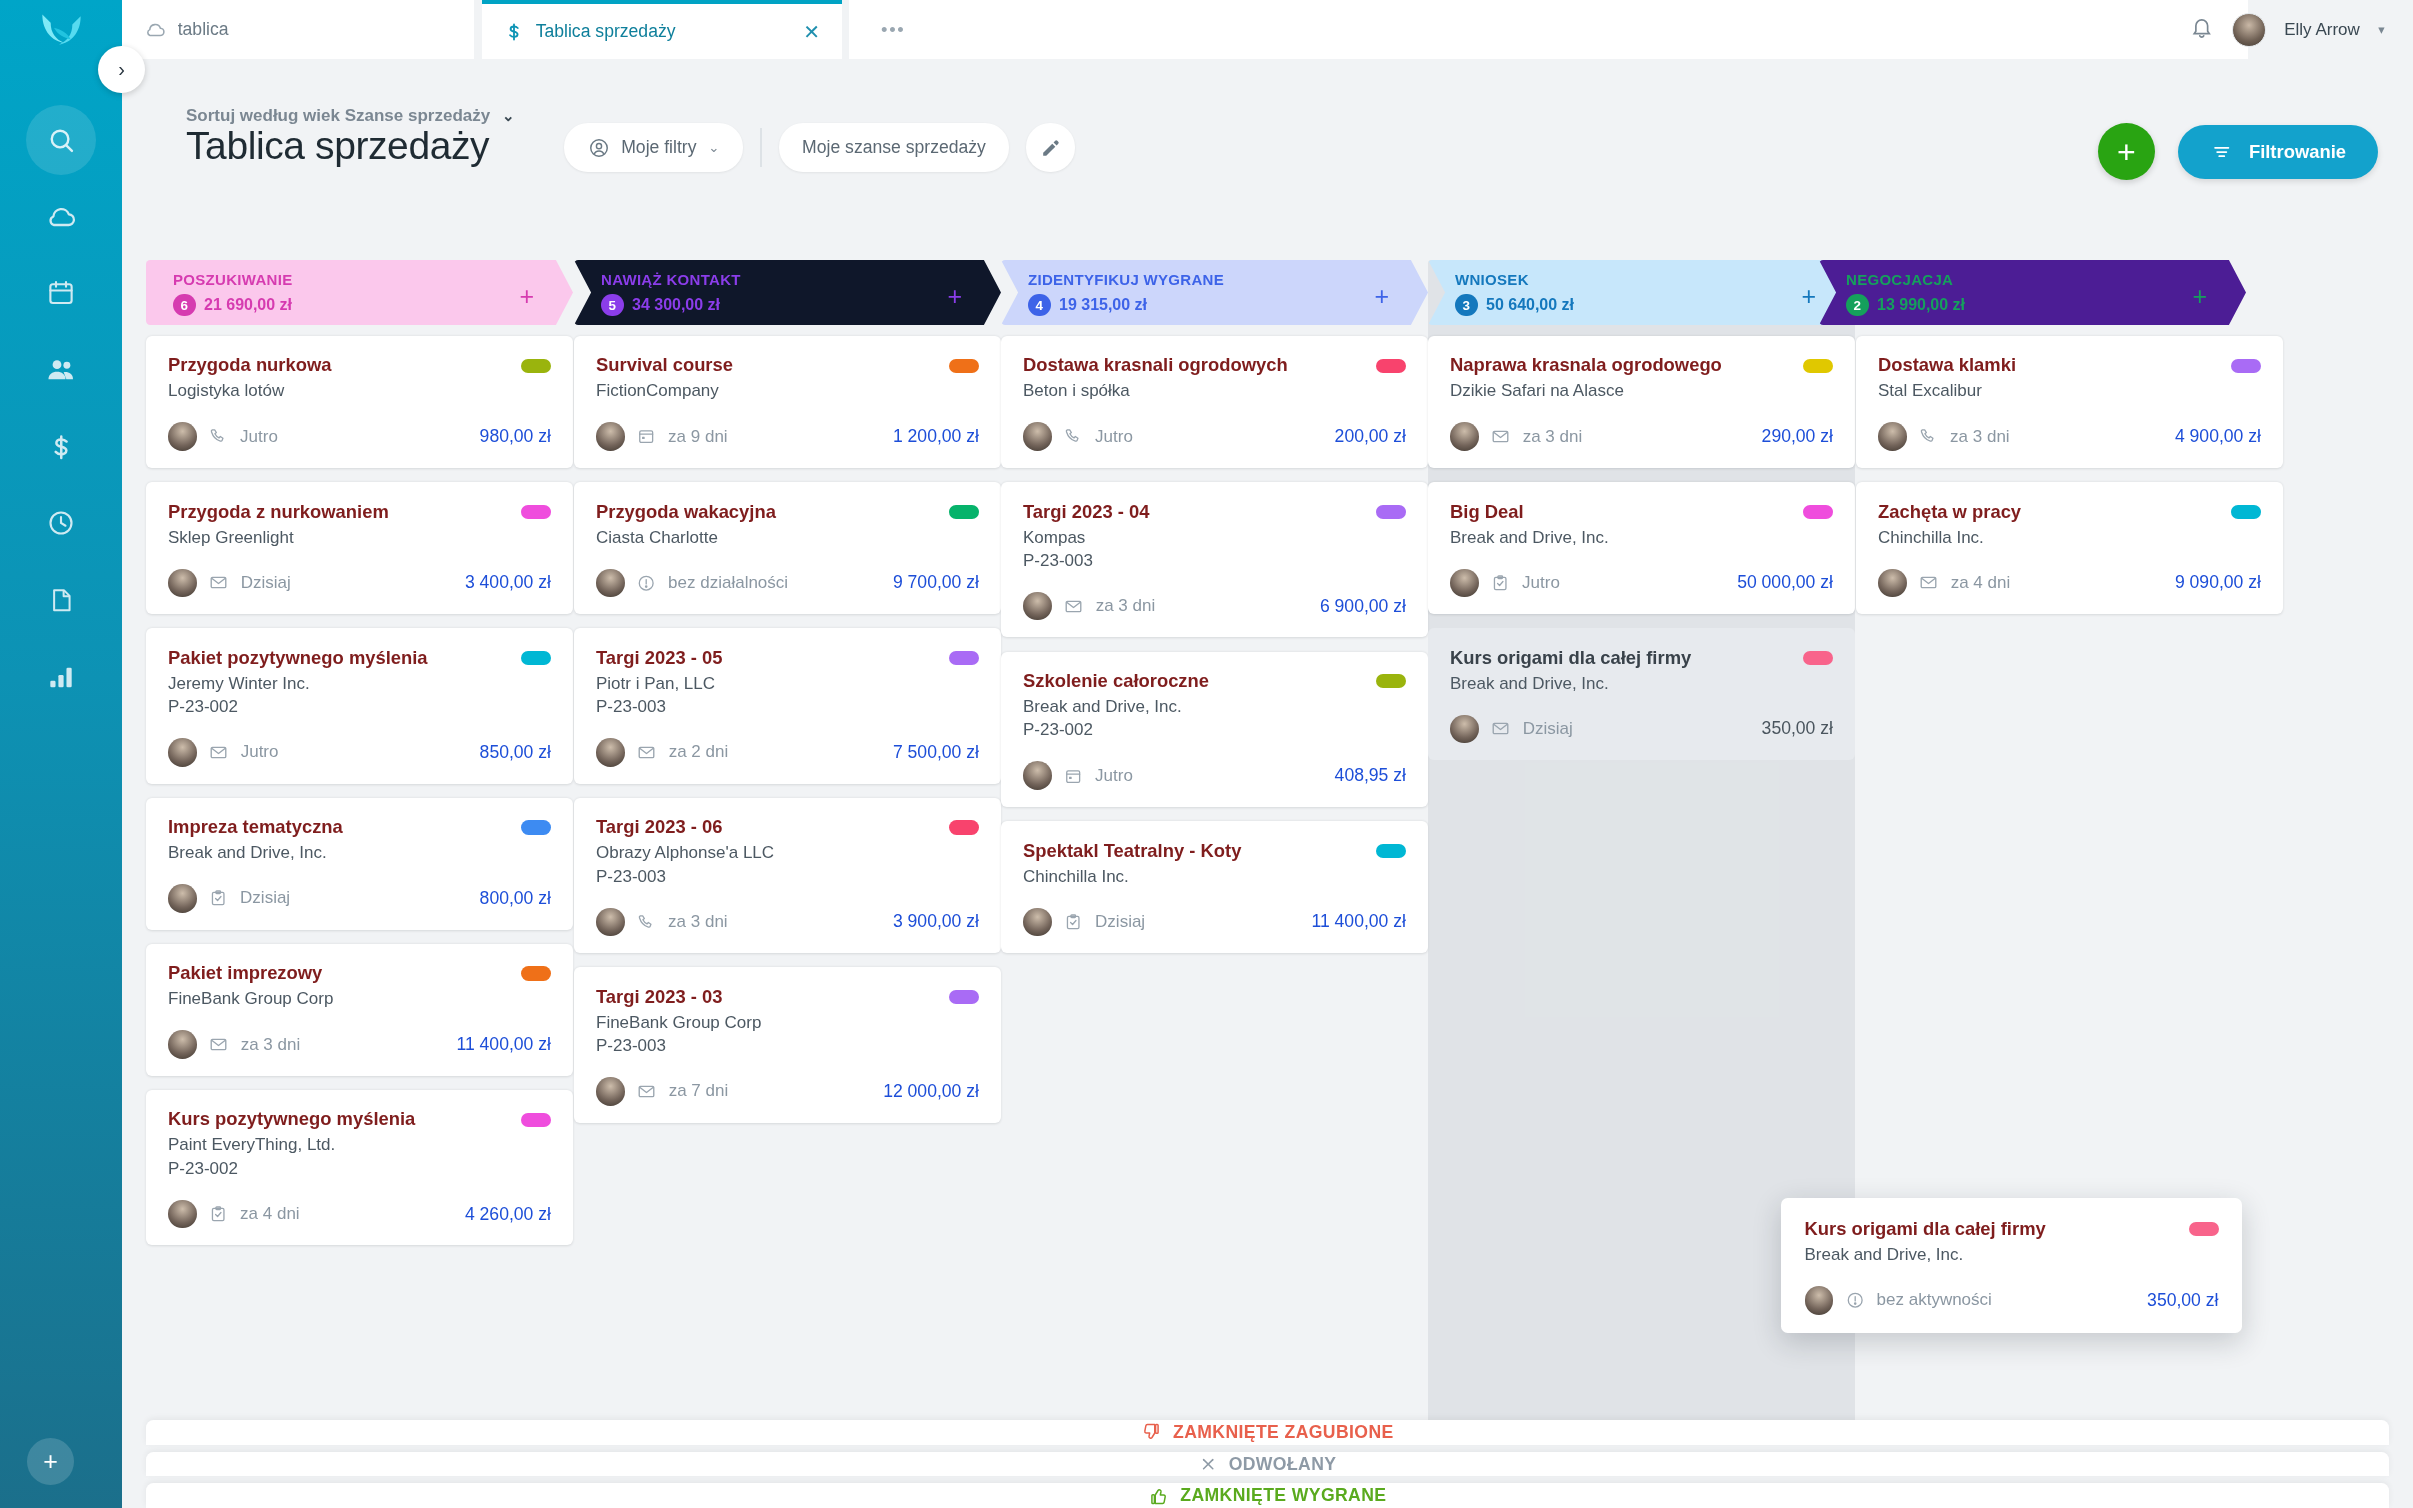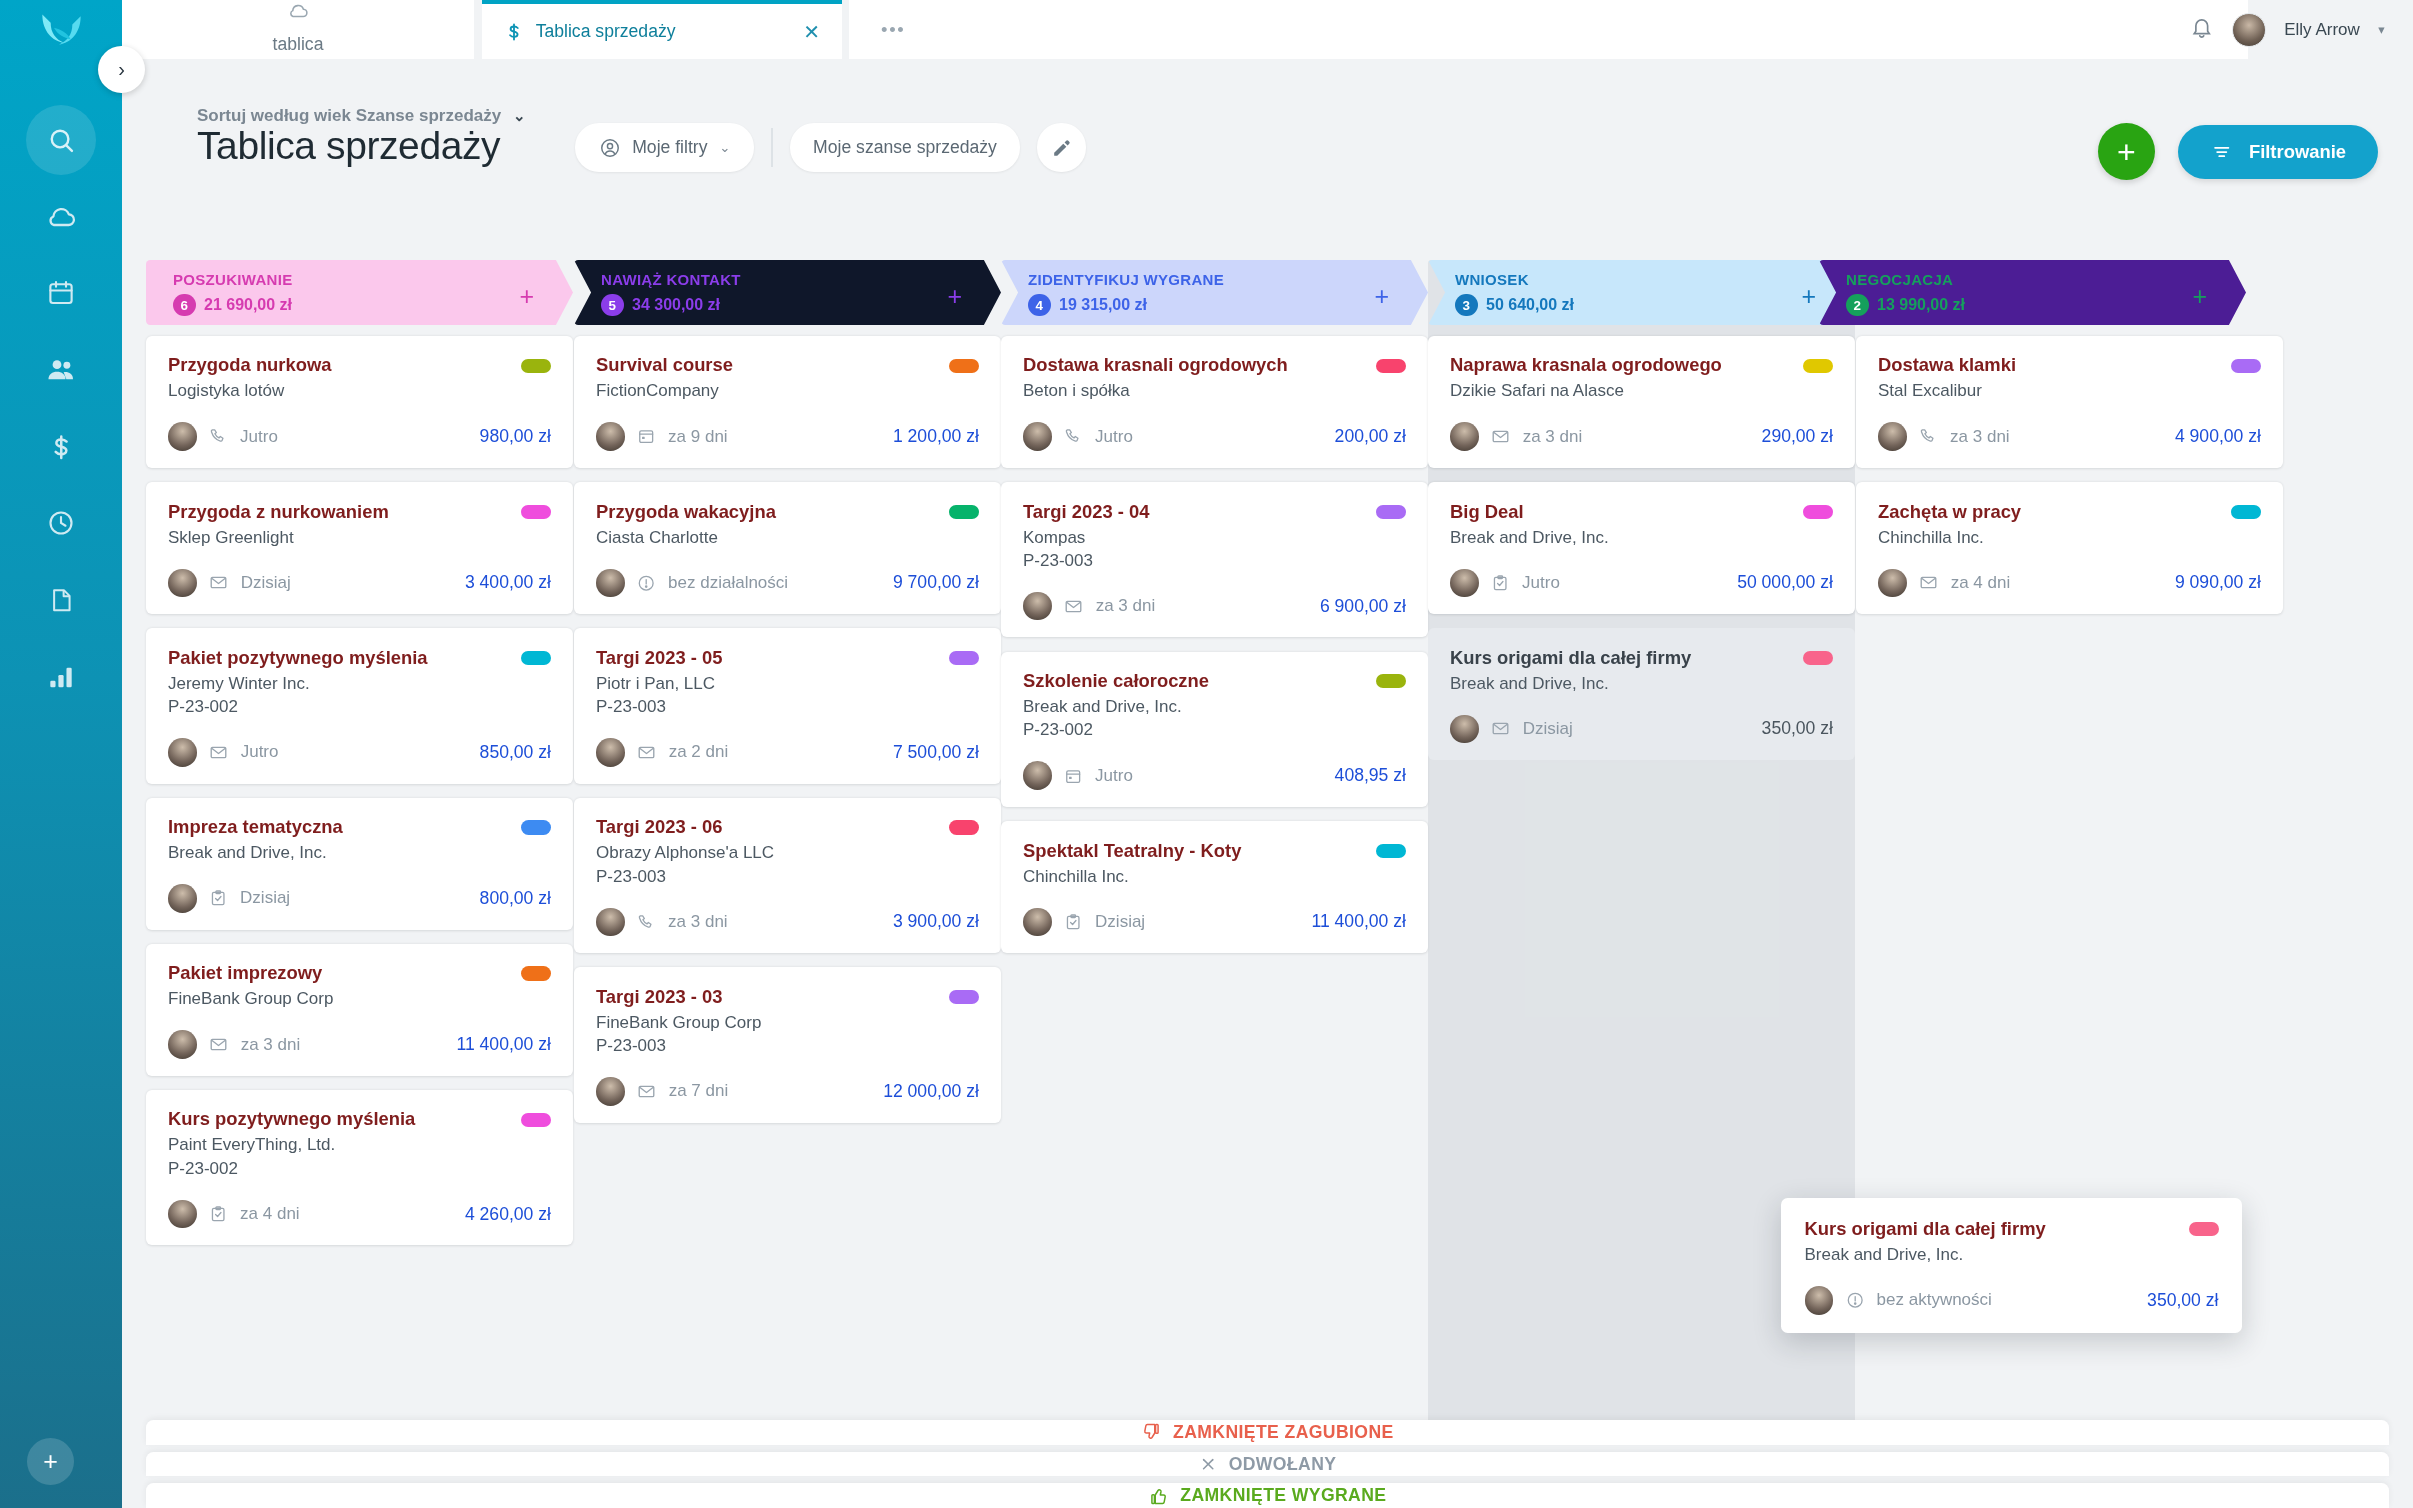--- a/index.html
+++ b/index.html
@@ -40,21 +40,21 @@
     position: absolute; left: 122px; top: 0; right: 0; height: 59px;
     background: #f1f3f5;
   }
   .tab {
     position: absolute; top: 0; height: 59px;
     background: #ffffff;
     display: flex; align-items: center; gap: 11.7px;
     padding: 0 22px;
     font-size: 17.6px; color: #6b7a85;
   }
-  .tab-1 { left: 0; width: 352px; flex-direction: column; }
+  .tab-1 { left: 0; width: 352px; }
   .tab-2 { left: 360px; width: 360px; border-top: 4.2px solid #00a3c4; color: #0d94b5; }
   .tab-2 .tab-label { color: #0e7f9b; }
   .tab-3 { left: 727px; width: 1399px; justify-content: flex-start; padding-left: 32px; }
   .tab-close { margin-left: auto; color: #1f8fae; font-size: 20px; }
   .dots { color: #9aa7b1; letter-spacing: 1.7px; font-size: 18.4px; }
 
   .topbar-right {
     position: absolute; right: 0; top: 0; height: 59px;
     display: flex; align-items: center; gap: 18.4px; padding-right: 28.5px;
   }
@@ -70,21 +70,21 @@
   
   .expander {
     position: absolute; left: 98px; top: 46px;
     width: 47px; height: 47px; border-radius: 23.5px; background: #fff;
     box-shadow: 0 1.7px 6.7px rgba(0,0,0,0.18);
     display: flex; align-items: center; justify-content: center;
     color: #2a3640; font-size: 20px; z-index: 20;
   }
 
   
-  .page-header { position: absolute; left: 139px; top: 59px; right: 0; height: 130px; }
+  .page-header { position: absolute; left: 128px; top: 59px; right: 0; height: 130px; }
   .sortline {
     position: absolute; left: 58px; top: 47px;
     display: flex; align-items: center; gap: 11.7px;
     font-size: 17px; color: #7b8792; font-weight: bold;
   }
   .sortline .caret { font-size: 15px; color: #3a4852; }
   .page-title {
     position: absolute; left: 58px; top: 65px;
     font-size: 39px; color: #1f2b33; font-weight: 400; letter-spacing: -0.4px;
   }

